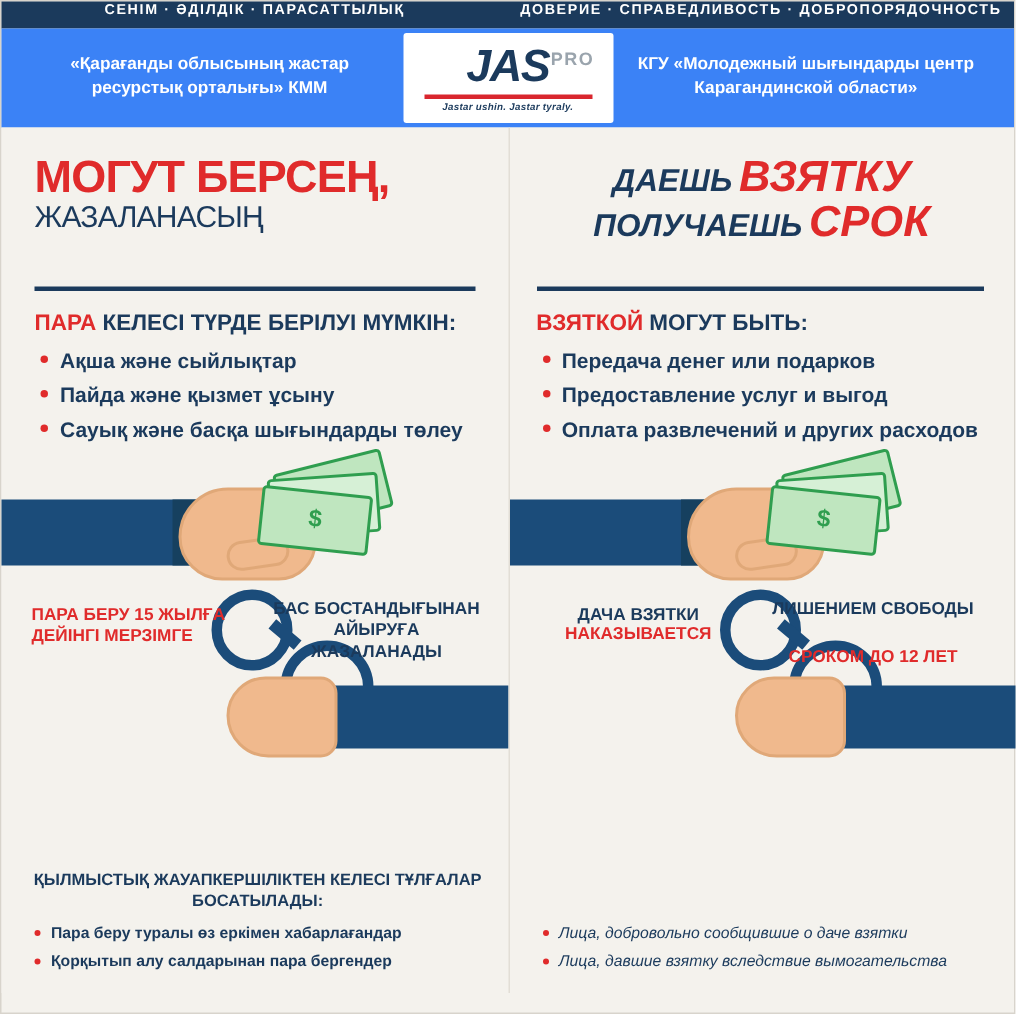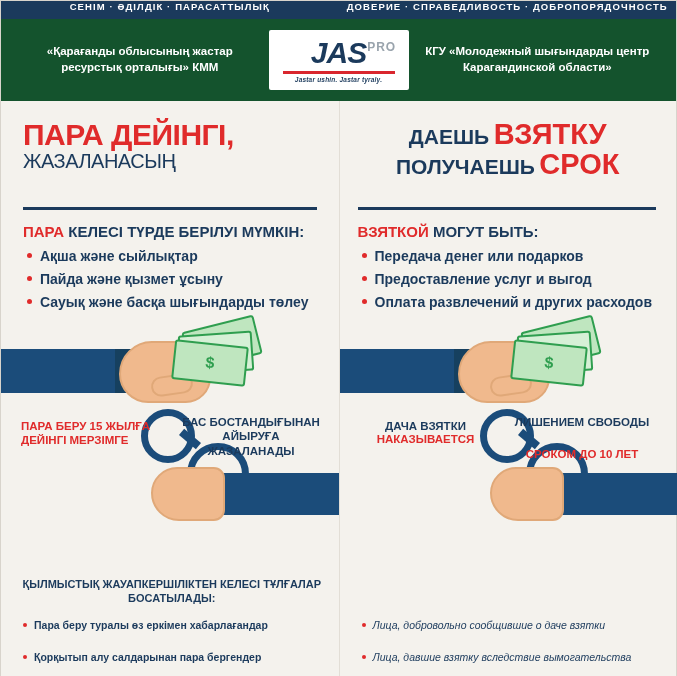--- a/index.html
+++ b/index.html
@@ -26,22 +26,22 @@
     flex: 1;
     text-align: center;
     color: #ffffff;
     font-size: 9.5px;
     letter-spacing: 1.1px;
     font-weight: bold;
   }
 
   
   .headerband {
-    height: 82px;
-    background: #14532d;
+    height: 66px;
+    background: #3b82f6;
     display: flex;
     align-items: center;
     position: relative;
     padding: 0 10px;
   }
   .headerband .side {
     flex: 1;
     color: #ffffff;
     font-size: 11.5px;
     font-weight: bold;
@@ -95,21 +95,21 @@
     padding: 0;
   }
   .col.left  { background: #f4f2ed; }
   .col.right { background: #f4f2ed; border-left: 1px solid #e2ded6; }
 
   
   .headline {
     padding: 18px 18px 0 22px;
     min-height: 96px;
   }
-  .headline.r { padding-left: 18px; text-align: center; }
+  .headline.r { padding-left: 18px; text-align: center; font-style: italic; }
   .h-red {
     color: #e02b2b;
     font-size: 30px;
     font-weight: bold;
     line-height: 1.05;
     letter-spacing: -0.5px;
   }
   .h-dark {
     color: #1b3a5c;
     font-size: 20px;
@@ -283,21 +283,20 @@
     font-size: 10.5px;
   }
   ul.footlist { list-style: none; margin: 0 2px; }
   ul.footlist li {
     position: relative;
     font-size: 10.5px;
     color: #1b3a5c;
     padding: 0 0 6px 11px;
     font-weight: bold;
     line-height: 1.25;
-    margin-top: 13px;
   }
   ul.footlist li:before {
     content: "";
     position: absolute; left: 0; top: 4px;
     width: 4px; height: 4px; border-radius: 50%;
     background: #e02b2b;
   }
   ul.footlist.italic li { font-style: italic; font-weight: normal; }
 </style>
 </head>
@@ -323,21 +322,21 @@
     </div>
 
     <div class="side">КГУ «Молодежный шығындарды центр Карагандинской области»</div>
   </div>
 
   <div class="columns">
 
     <div class="col left">
 
       <div class="headline">
-        <div class="h-red">ПАРА ДЕЙІНГІ,</div>
+        <div class="h-red">МОГУТ БЕРСЕҢ,</div>
         <div class="h-dark">ЖАЗАЛАНАСЫҢ</div>
       </div>
       <div class="rule"></div>
 
       <div class="subtitle">
         <span class="red">ПАРА</span><span> КЕЛЕСІ ТҮРДЕ БЕРІЛУІ МҮМКІН:</span>
       </div>
 
       <ul class="bullets">
         <li>Ақша және сыйлықтар</li>
@@ -424,21 +423,21 @@
         </div>
         <div class="cuff-ring cuff-a"></div>
         <div class="cuff-link"></div>
         <div class="cuff-ring cuff-b"></div>
         <div class="arm2"></div>
         <div class="hand2"></div>
 
         <div class="cap r-dark">ДАЧА ВЗЯТКИ</div>
         <div class="cap r-red">НАКАЗЫВАЕТСЯ</div>
         <div class="cap r-dark2">ЛИШЕНИЕМ СВОБОДЫ</div>
-        <div class="cap r-red2">СРОКОМ ДО 10 ЛЕТ</div>
+        <div class="cap r-red2">СРОКОМ ДО 12 ЛЕТ</div>
       </div>
 
       <div class="footsec">
         <ul class="footlist italic">
           <li>Лица, добровольно сообщившие о даче взятки</li>
           <li>Лица, давшие взятку вследствие вымогательства</li>
         </ul>
       </div>
     </div>
 

